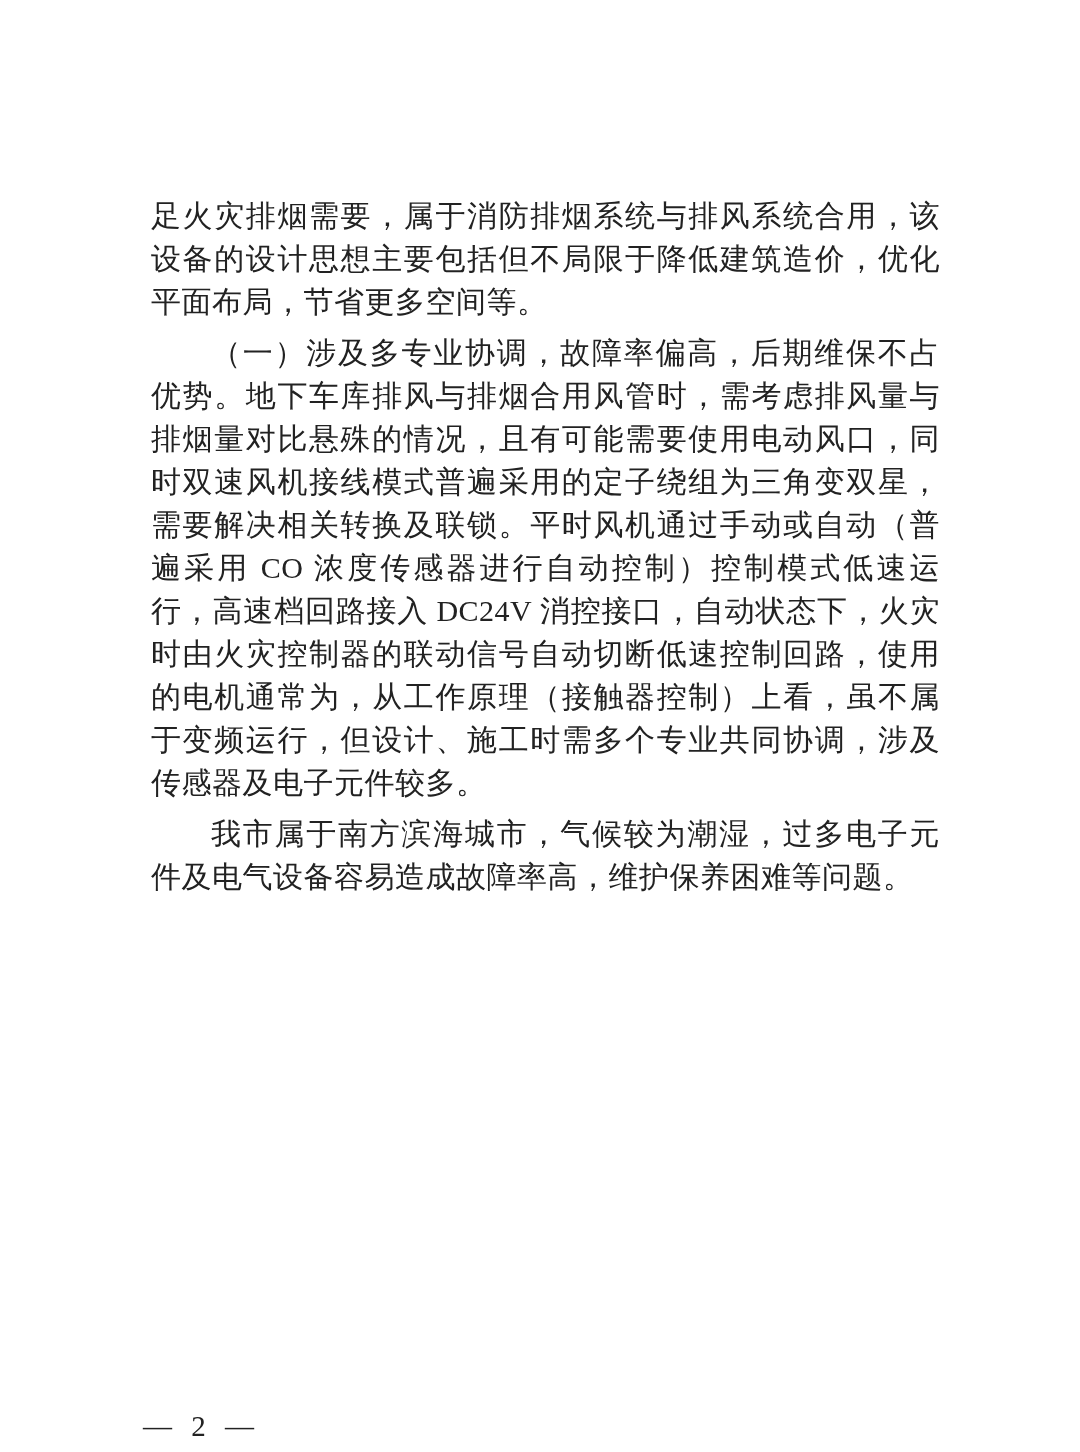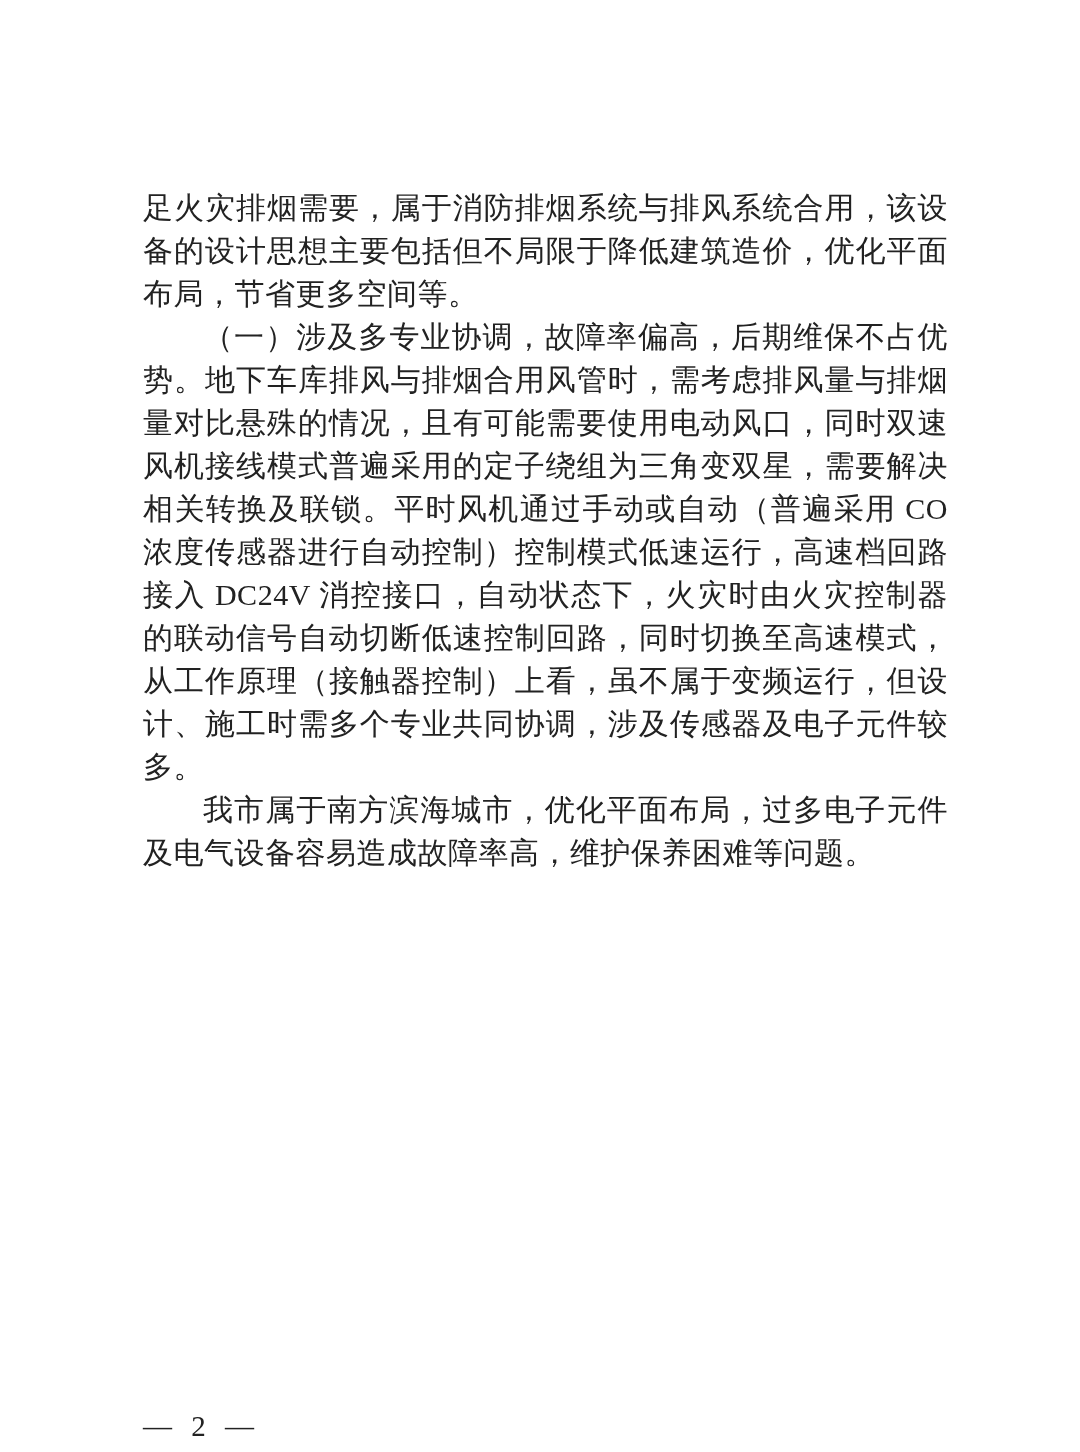--- a/index.html
+++ b/index.html
@@ -15,21 +15,21 @@
     overflow: hidden;
     font-family: "Liberation Serif", "DejaVu Serif", serif;
   }
   .body-text {
     position: absolute;
     left: 143px;
     top: 186px;
     width: 805px;
   }
   .para {
-    margin: 0;
+    margin: 8px;
     font-size: 30px;
     line-height: 43px;
     color: #222222;
     text-align: justify;
     text-justify: inter-character;
     letter-spacing: 0.5px;
     word-break: break-all;
   }
   .para.indent {
     text-indent: 2em;
@@ -44,19 +44,19 @@
     line-height: 36px;
   }
 </style>
 </head>
 <body>
 
 <div class="page">
 
   <div class="body-text">
     <p class="para">足火灾排烟需要，属于消防排烟系统与排风系统合用，该设备的设计思想主要包括但不局限于降低建筑造价，优化平面布局，节省更多空间等。</p>
-    <p class="para indent">（一）涉及多专业协调，故障率偏高，后期维保不占优势。地下车库排风与排烟合用风管时，需考虑排风量与排烟量对比悬殊的情况，且有可能需要使用电动风口，同时双速风机接线模式普遍采用的定子绕组为三角变双星，需要解决相关转换及联锁。平时风机通过手动或自动（普遍采用 CO 浓度传感器进行自动控制）控制模式低速运行，高速档回路接入 DC24V 消控接口，自动状态下，火灾时由火灾控制器的联动信号自动切断低速控制回路，同时切换至高速模式，从工作原理（接触器控制）上看，虽不属于变频运行，但设计、施工时需多个专业共同协调，涉及传感器及电子元件较多。</p>
-    <p class="para indent">我市属于南方滨海城市，优化平面布局，过多电子元件及电气设备容易造成故障率高，维护保养困难等问题。</p>
+    <p class="para indent">（一）涉及多专业协调，故障率偏高，后期维保不占优势。地下车库排风与排烟合用风管时，需考虑排风量与排烟量对比悬殊的情况，且有可能需要使用电动风口，同时双速风机接线模式普遍采用的定子绕组为三角变双星，需要解决相关转换及联锁。平时风机通过手动或自动（普遍采用 CO 浓度传感器进行自动控制）控制模式低速运行，高速档回路接入 DC24V 消控接口，自动状态下，火灾时由火灾控制器的联动信号自动切断低速控制回路，使用的电机通常为，从工作原理（接触器控制）上看，虽不属于变频运行，但设计、施工时需多个专业共同协调，涉及传感器及电子元件较多。</p>
+    <p class="para indent">我市属于南方滨海城市，气候较为潮湿，过多电子元件及电气设备容易造成故障率高，维护保养困难等问题。</p>
   </div>
 
   <div class="page-footer">— 2 —</div>
 
 </div>
 
 </body></html>

